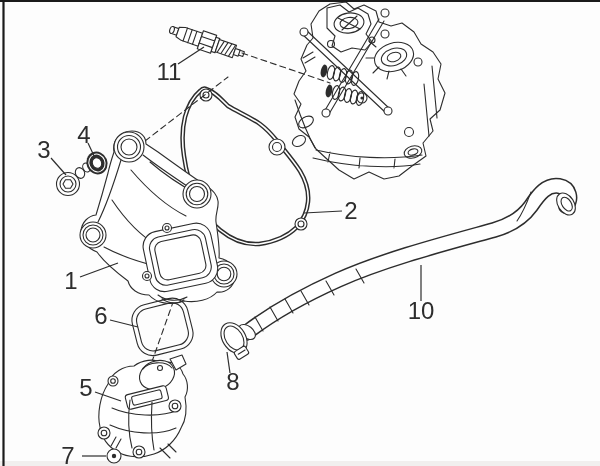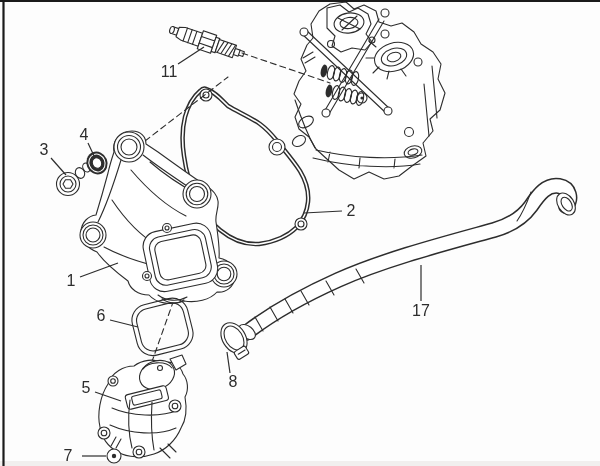--- a/index.html
+++ b/index.html
@@ -11,21 +11,21 @@
     background:var(--bg);font-family:"Liberation Sans",sans-serif;
   }
   svg{position:absolute;left:0;top:0;}
   .s{stroke:var(--line);stroke-width:1.1;fill:none;stroke-linecap:round;stroke-linejoin:round;}
   .sf{stroke:var(--line);stroke-width:1.1;fill:#fff;stroke-linecap:round;stroke-linejoin:round;}
   .sd{fill:var(--line);stroke:none;}
   .w{stroke:#fff;fill:none;stroke-linecap:round;stroke-linejoin:round;}
   .dash{stroke-dasharray:6 4;}
   .callout{
     position:absolute;transform:translate(-50%,-50%);
-    font-size:16px;color:var(--line);line-height:1;letter-spacing:0;
+    font-size:24px;color:var(--line);line-height:1;letter-spacing:0;
     cursor:pointer;user-select:none;
   }
 </style>
 </head>
 <body>
 
 <div class="stage">
 <svg width="600" height="466" viewBox="0 0 600 466">
 
   <rect x="0" y="461" width="600" height="5" fill="var(--footer)"></rect>
@@ -216,16 +216,16 @@
 
 <div id="callout-layer">
       <span class="callout" style="left: 71px; top: 281px;">1</span>
       <span class="callout" style="left: 351px; top: 211px;">2</span>
       <span class="callout" style="left: 44px; top: 150px;">3</span>
       <span class="callout" style="left: 84px; top: 135px;">4</span>
       <span class="callout" style="left: 86px; top: 388px;">5</span>
       <span class="callout" style="left: 101px; top: 316px;">6</span>
       <span class="callout" style="left: 68px; top: 456px;">7</span>
       <span class="callout" style="left: 233px; top: 382px;">8</span>
-      <span class="callout" style="left: 421px; top: 311px;">17</span>
+      <span class="callout" style="left: 421px; top: 311px;">10</span>
       <span class="callout" style="left: 169px; top: 72px;">11</span>
     </div>
 </div>
 
 </body></html>

